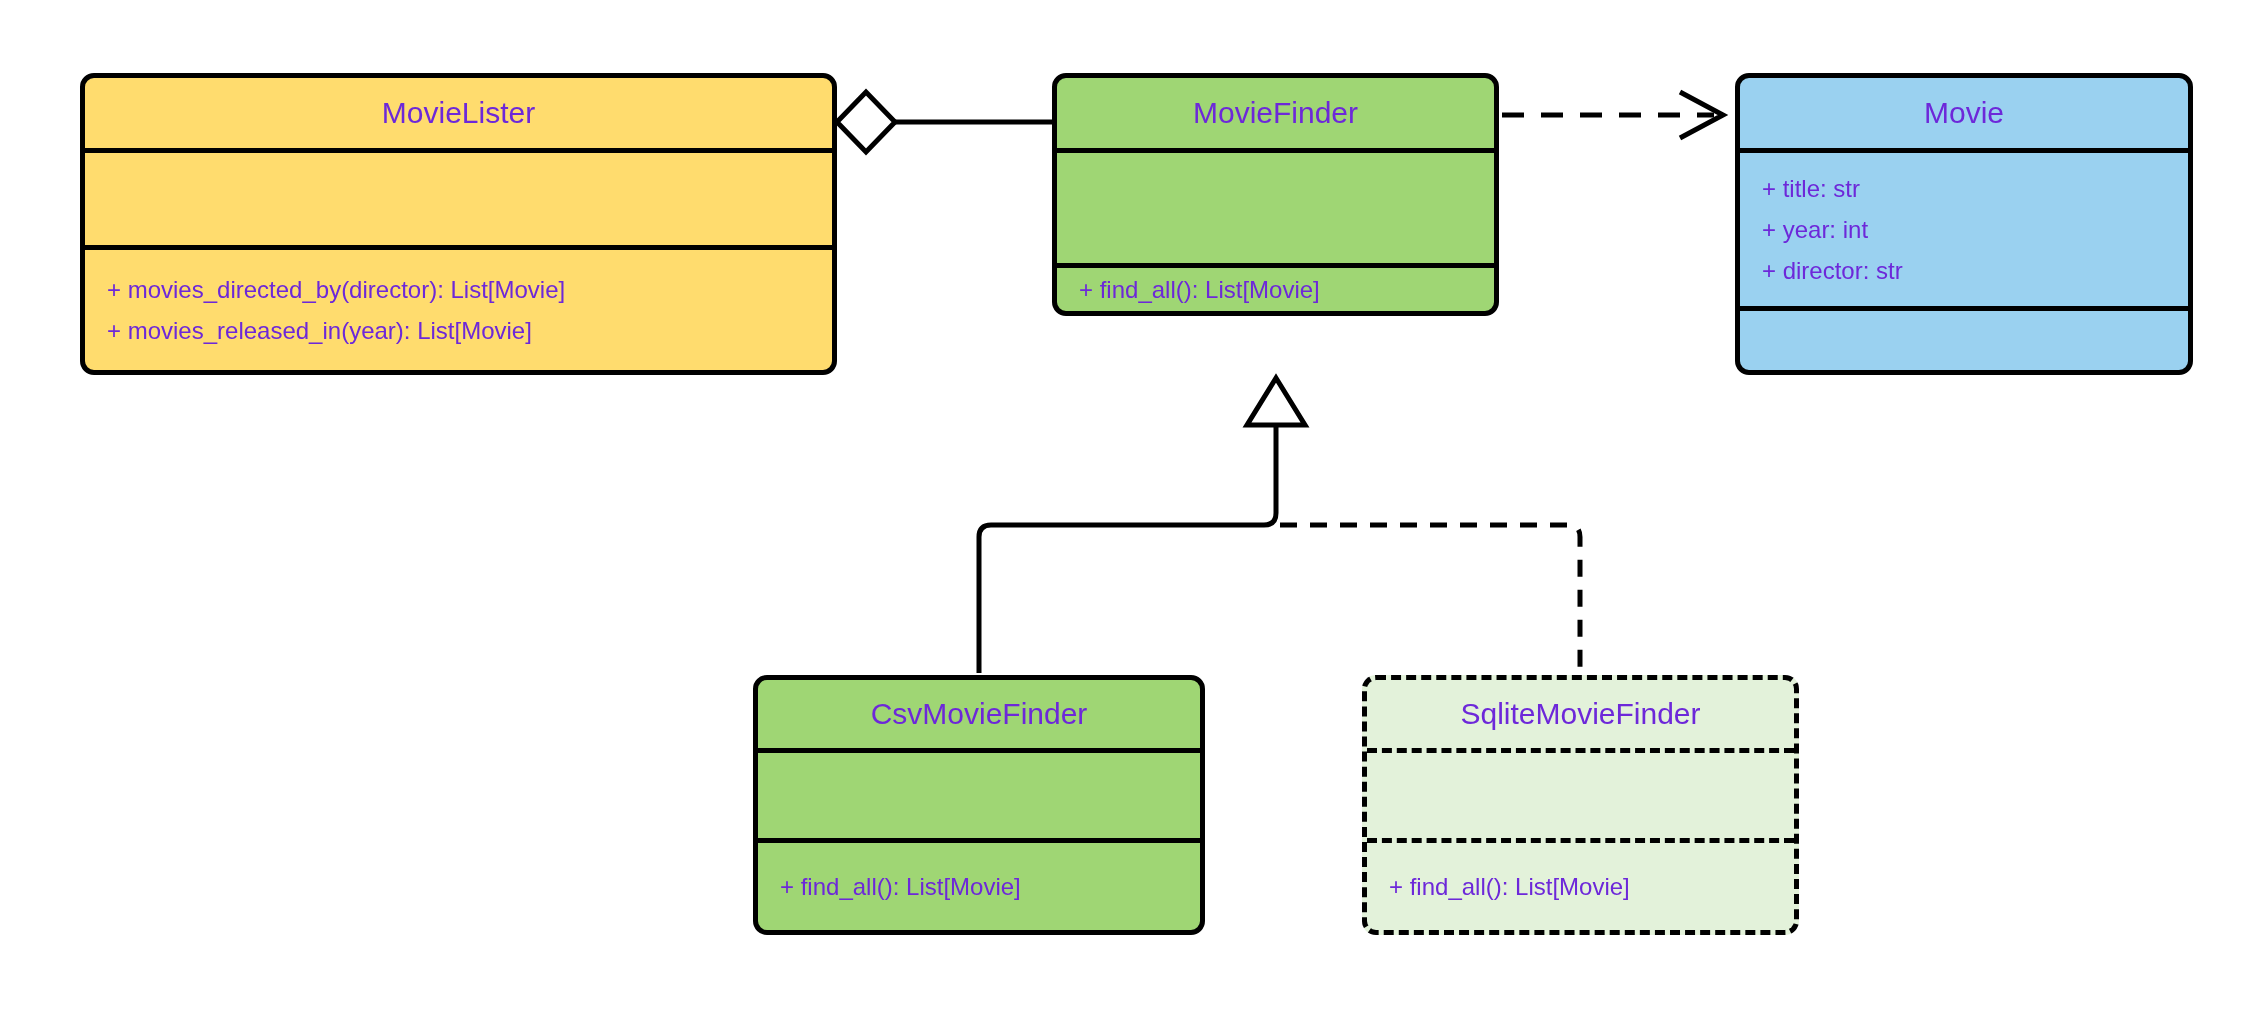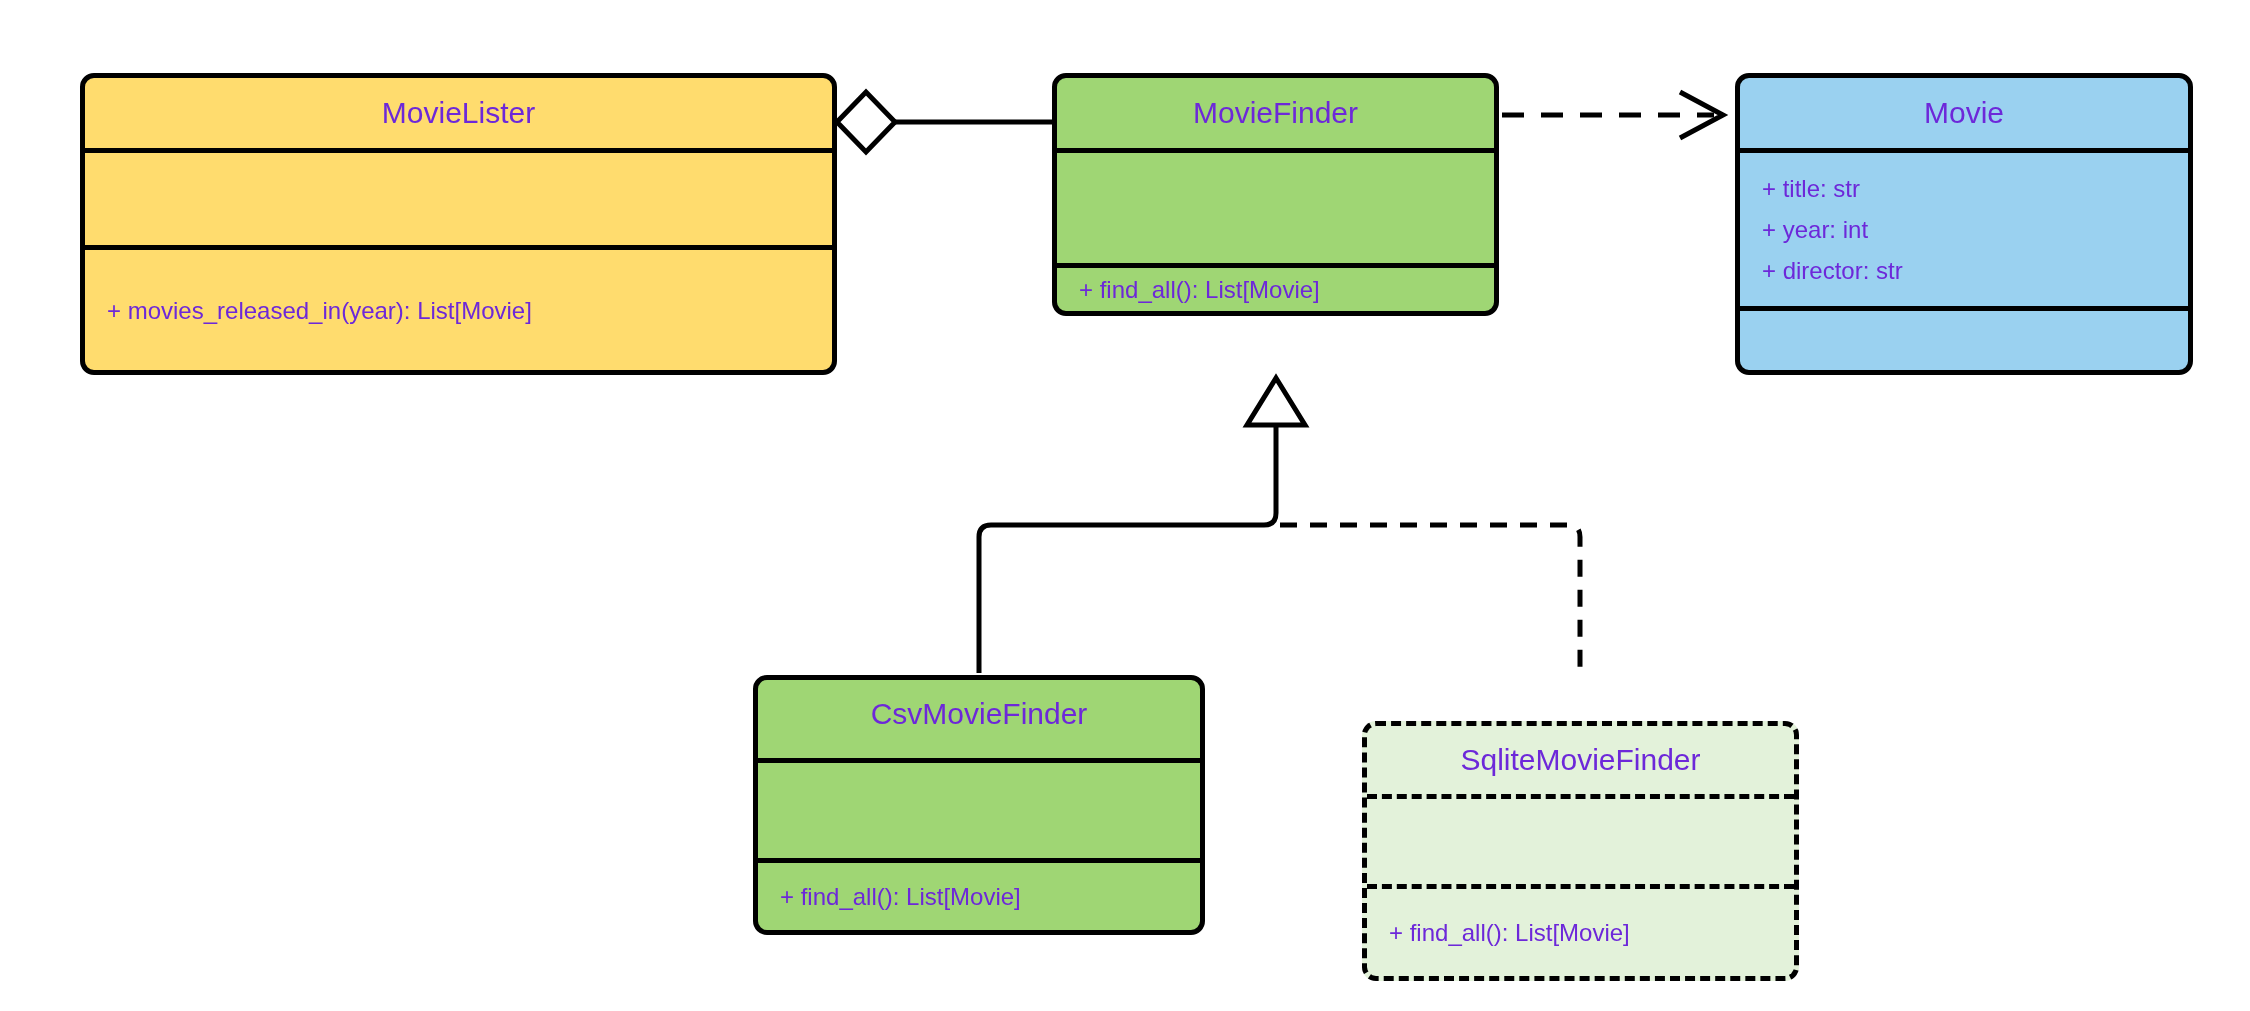--- a/index.html
+++ b/index.html
@@ -24,21 +24,21 @@
   .uml-class {
     position: absolute;
     z-index: 2;
     box-sizing: border-box;
     border: 5px solid #000000;
     border-radius: 14px;
     display: flex;
     flex-direction: column;
     color: #6d28d9;
   }
-  .uml-class.dashed { border-style: dashed; margin-top: 46px; }
+  .uml-class.dashed { border-style: dashed; }
   .cls-title {
     box-sizing: border-box;
     display: flex;
     align-items: center;
     justify-content: center;
     font-size: 30px;
     white-space: nowrap;
   }
   .cls-section {
     box-sizing: border-box;
@@ -64,21 +64,21 @@
   #box-moviefinder      { left: 1052px; top:  73px; width: 447px; height: 243px; background: #9FD674; }
   #box-moviefinder .cls-title    { height: 70px; }
   #box-moviefinder .sec-attrs    { height: 115px; }
   #box-moviefinder .sec-methods  { flex: 1; }
 
   #box-movie            { left: 1727px; top:  73px; width: 458px; height: 302px; background: #9AD1F0; margin-left: 8px; }
   #box-movie .cls-title          { height: 70px; }
   #box-movie .sec-attrs          { height: 158px; }
   #box-movie .sec-methods        { flex: 1; }
 
-  #box-csvmoviefinder   { left: 753px; top: 675px; width: 452px; height: 260px; background: #9FD674; gap: 10px; }
+  #box-csvmoviefinder   { left: 753px; top: 675px; width: 452px; height: 260px; background: #9FD674; }
   #box-csvmoviefinder .cls-title   { height: 68px; }
   #box-csvmoviefinder .sec-attrs   { height: 90px; }
   #box-csvmoviefinder .sec-methods { flex: 1; }
 
   #box-sqlitemoviefinder { left: 1362px; top: 675px; width: 437px; height: 260px; background: #E3F2DA; }
   #box-sqlitemoviefinder .cls-title   { height: 68px; }
   #box-sqlitemoviefinder .sec-attrs   { height: 90px; }
   #box-sqlitemoviefinder .sec-methods { flex: 1; }
 </style>
 </head>
@@ -105,20 +105,21 @@
 
     <g>
       <path d="M 1280 525 L 1568 525 Q 1580 525 1580 537 L 1580 673" fill="none" stroke="#000000" stroke-width="5" stroke-dasharray="17 13"></path>
     </g>
   </svg>
 
   <div class="uml-class" id="box-movielister">
     <div class="cls-title">MovieLister</div>
     <div class="cls-section sec-attrs"></div>
     <div class="cls-section sec-methods">
+      <div class="member-line">+ movies_directed_by(director): List[Movie]</div>
       <div class="member-line">+ movies_released_in(year): List[Movie]</div>
     </div>
   </div>
 
   <div class="uml-class" id="box-moviefinder">
     <div class="cls-title">MovieFinder</div>
     <div class="cls-section sec-attrs"></div>
     <div class="cls-section sec-methods">
       <div class="member-line">+ find_all(): List[Movie]</div>
     </div>

